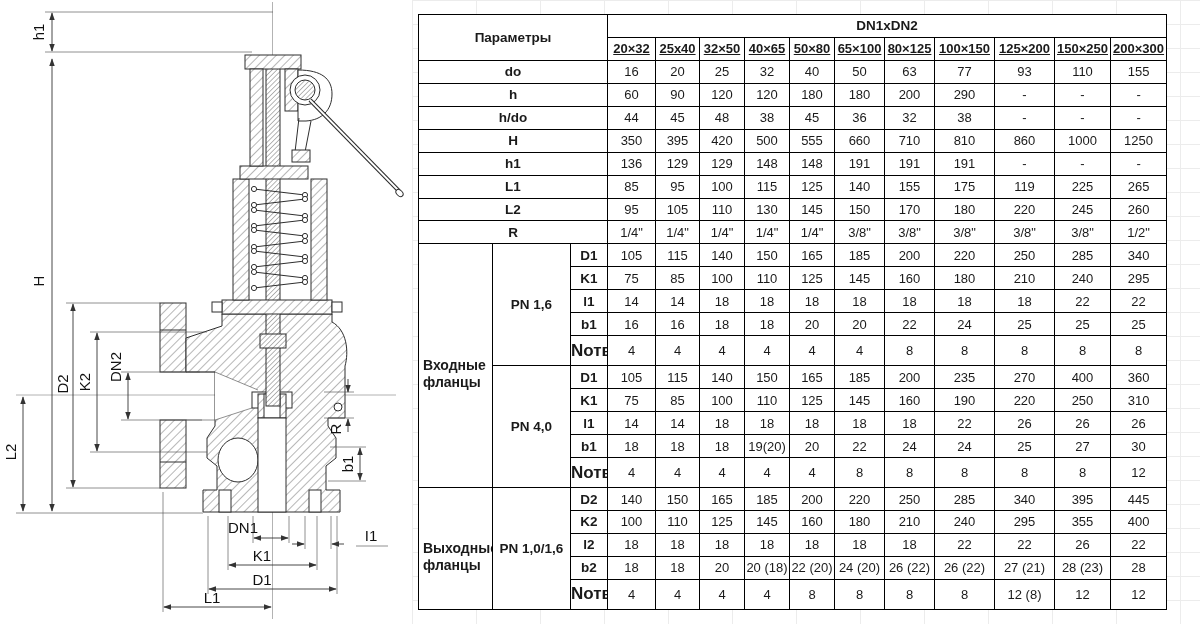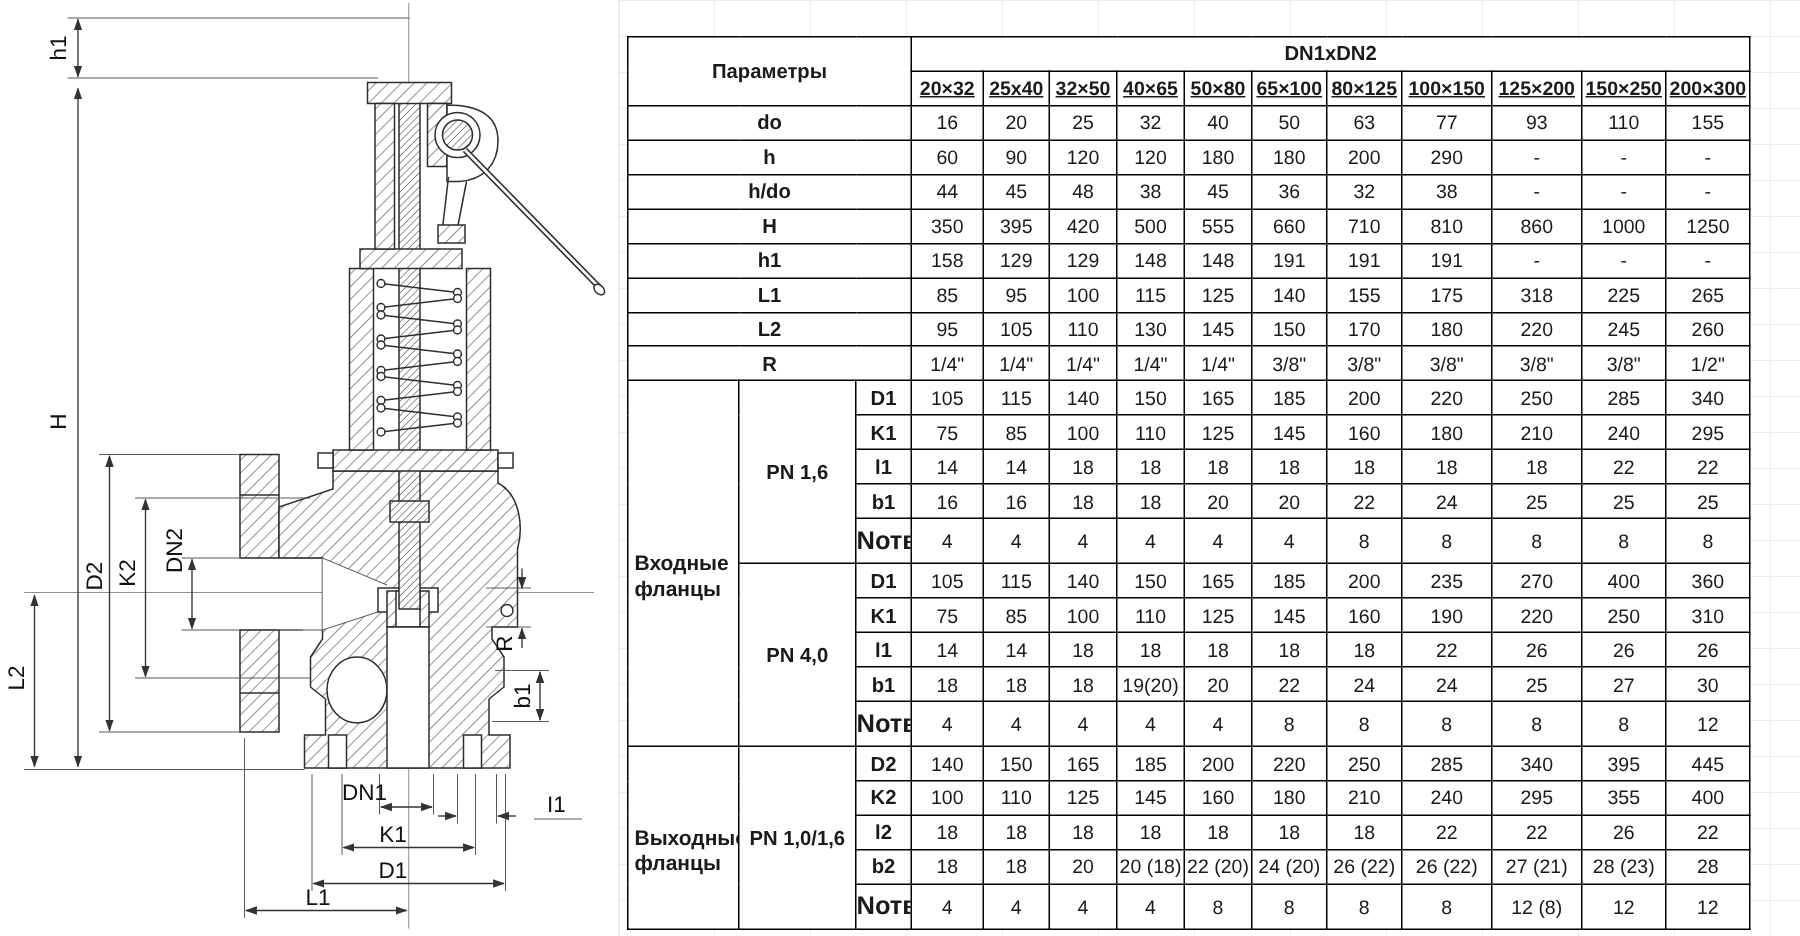--- a/index.html
+++ b/index.html
@@ -3,21 +3,21 @@
 <meta charset="utf-8">
 <style>
   html,body{margin:0;padding:0;}
   body{width:1200px;height:624px;position:relative;background:#fff;
        font-family:"Liberation Sans",sans-serif;overflow:hidden;}
   .grid-bg{position:absolute;left:412px;top:0;width:788px;height:624px;
     background-image:
       repeating-linear-gradient(to right,#ececec 0 1px,transparent 1px 64px),
       repeating-linear-gradient(to bottom,#ececec 0 1px,transparent 1px 24px);}
   .diagram-wrap{position:absolute;left:0;top:0;width:418px;height:624px;}
-  .table-wrap{position:absolute;left:418px;top:24px;}
+  .table-wrap{position:absolute;left:418px;top:14px;}
   table{border-collapse:collapse;table-layout:fixed;width:748px;height:596px;background:#fff;}
   td{border:1px solid #000;text-align:center;vertical-align:middle;font-size:13px;
      color:#1a1a1a;padding:0;white-space:nowrap;overflow:hidden;}
   td.b{font-weight:bold;font-size:13.5px;}
   td.grp{text-align:left;padding:17px 2px 0 4px;white-space:normal;line-height:1.2;font-size:14px;}
   td.sm{font-size:17px;}
   td.sz{font-size:13px;text-decoration:underline;}
   
   .o{fill:url(#ht);stroke:#2e2e2e;stroke-width:1;}
   .o2{fill:url(#ht2);stroke:#2e2e2e;stroke-width:1;}
@@ -265,21 +265,21 @@
           <td class="">555</td>
           <td class="">660</td>
           <td class="">710</td>
           <td class="">810</td>
           <td class="">860</td>
           <td class="">1000</td>
           <td class="">1250</td>
         </tr>
         <tr>
           <td class="b" colspan="3">h1</td>
-          <td class="">158</td>
+          <td class="">136</td>
           <td class="">129</td>
           <td class="">129</td>
           <td class="">148</td>
           <td class="">148</td>
           <td class="">191</td>
           <td class="">191</td>
           <td class="">191</td>
           <td class="">-</td>
           <td class="">-</td>
           <td class="">-</td>
@@ -287,21 +287,21 @@
         <tr>
           <td class="b" colspan="3">L1</td>
           <td class="">85</td>
           <td class="">95</td>
           <td class="">100</td>
           <td class="">115</td>
           <td class="">125</td>
           <td class="">140</td>
           <td class="">155</td>
           <td class="">175</td>
-          <td class="">318</td>
+          <td class="">119</td>
           <td class="">225</td>
           <td class="">265</td>
         </tr>
         <tr>
           <td class="b" colspan="3">L2</td>
           <td class="">95</td>
           <td class="">105</td>
           <td class="">110</td>
           <td class="">130</td>
           <td class="">145</td>

